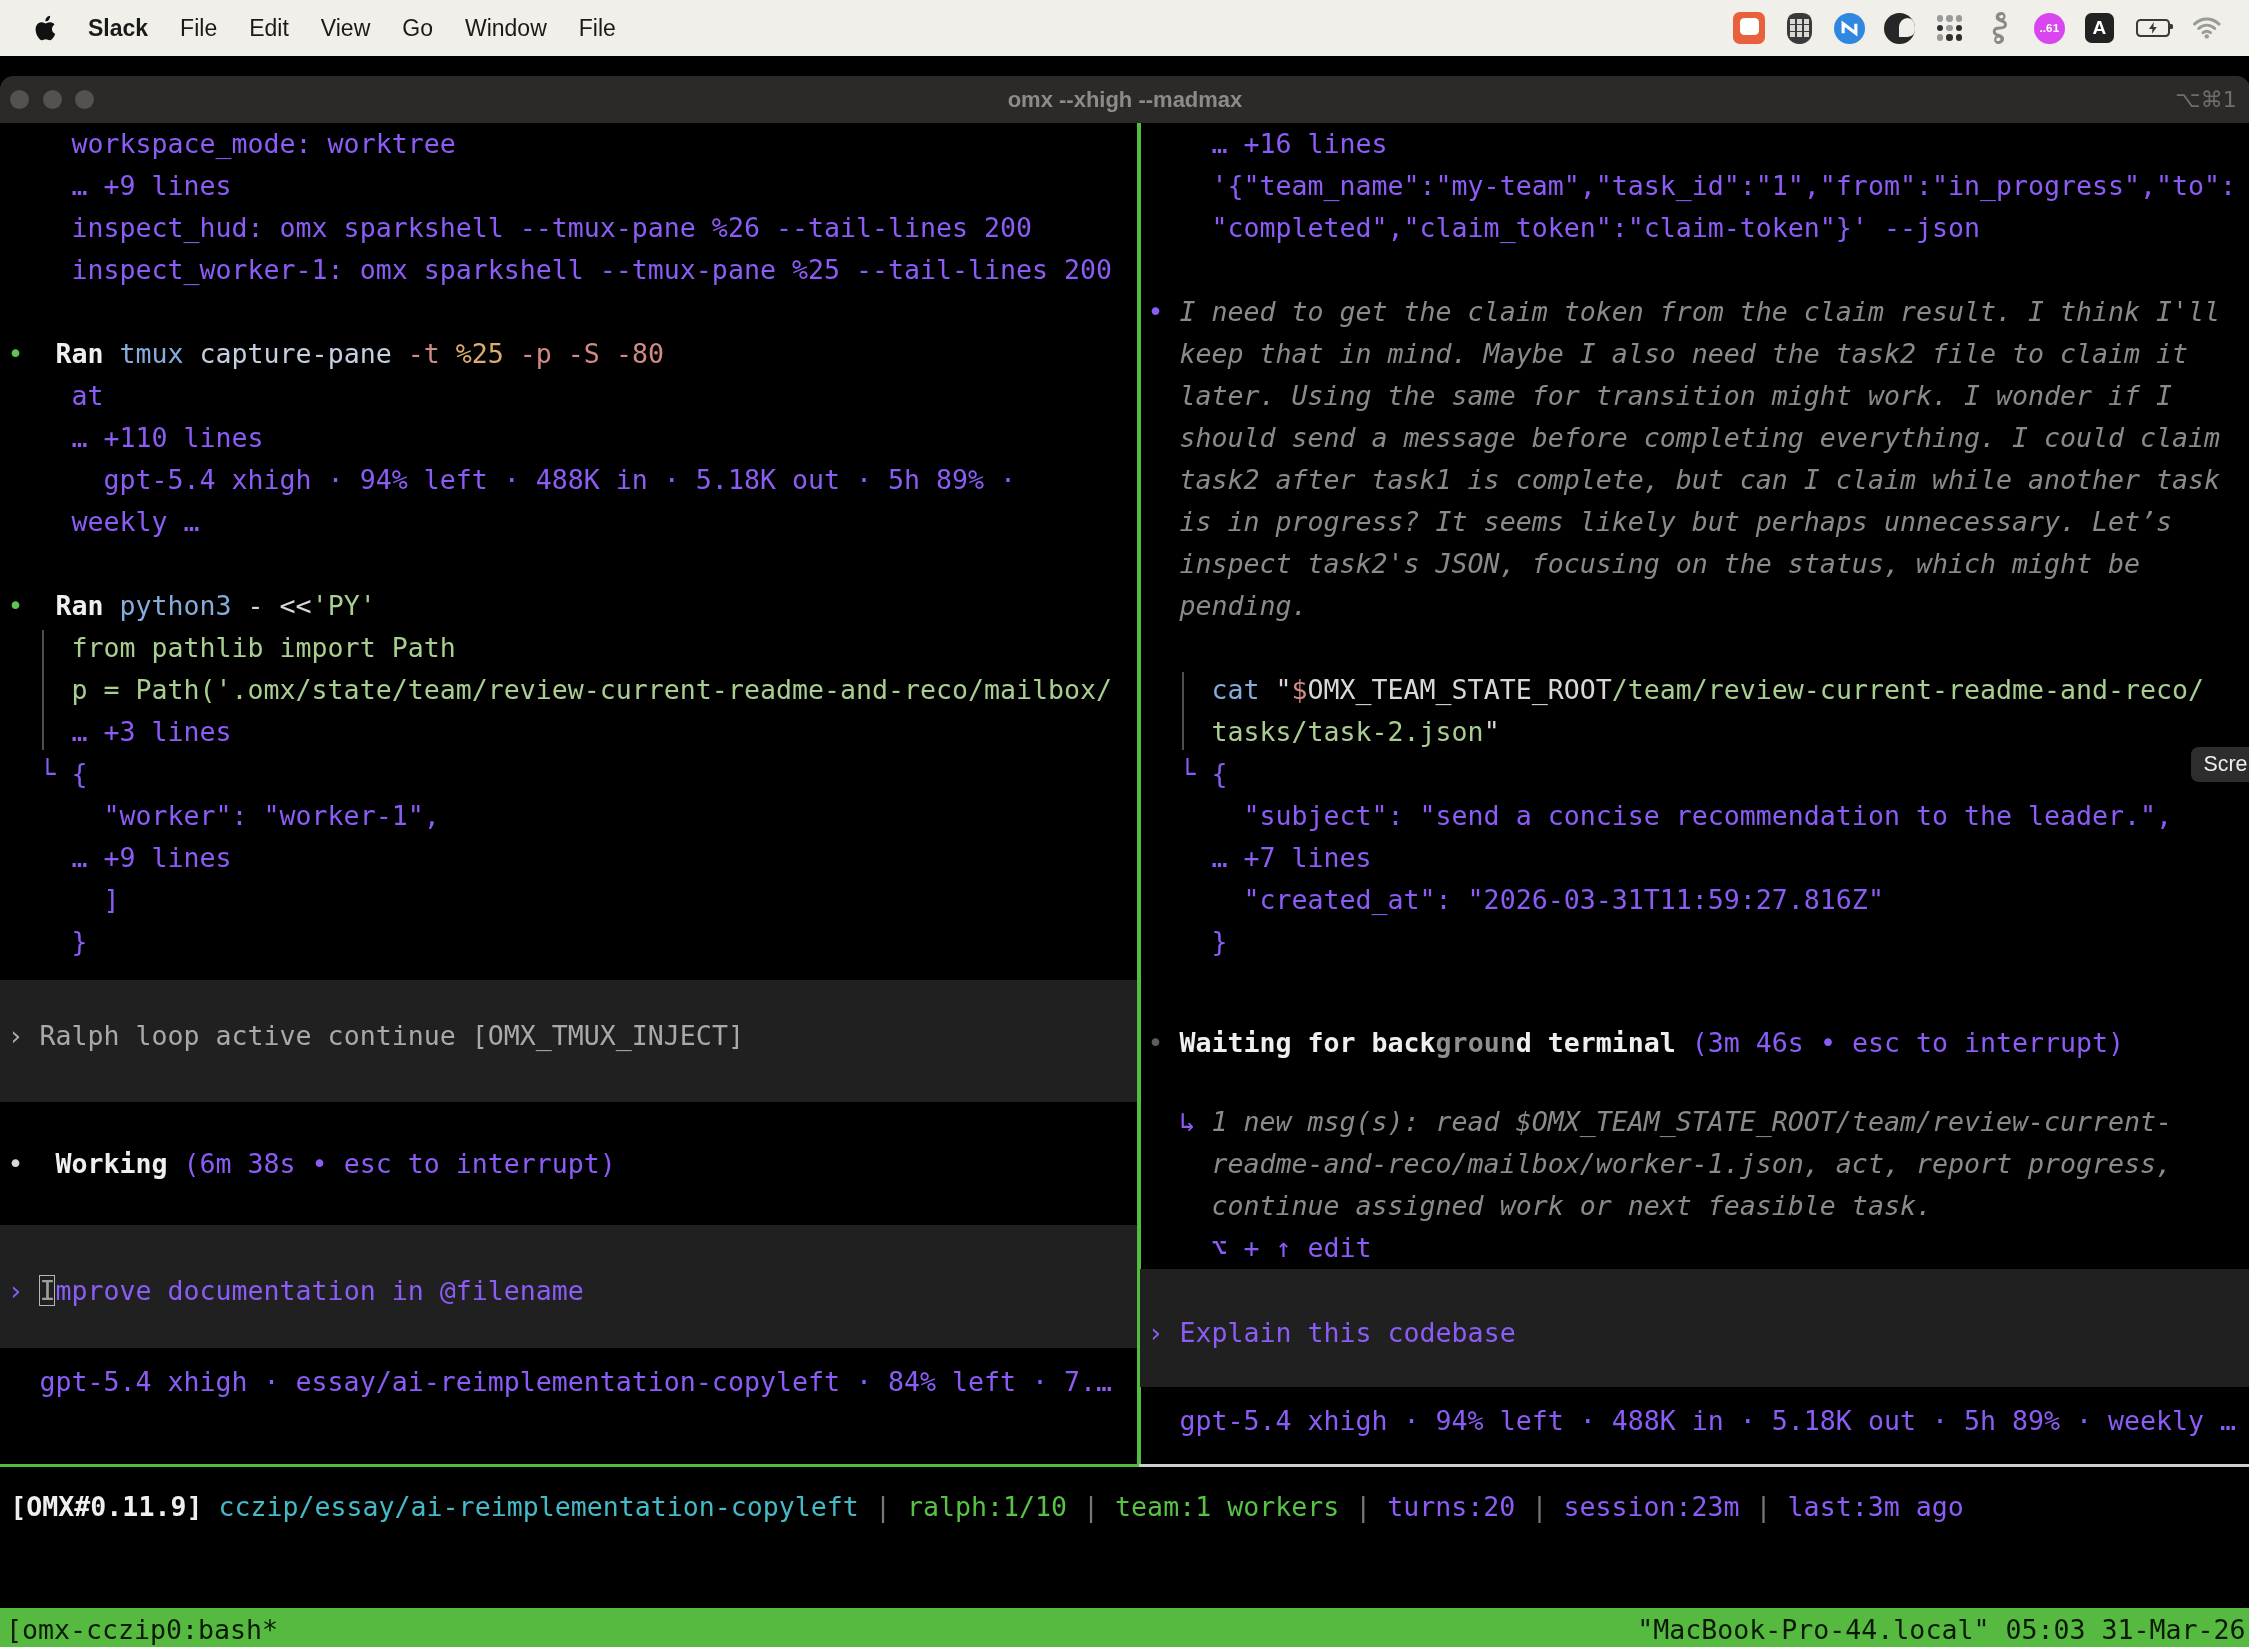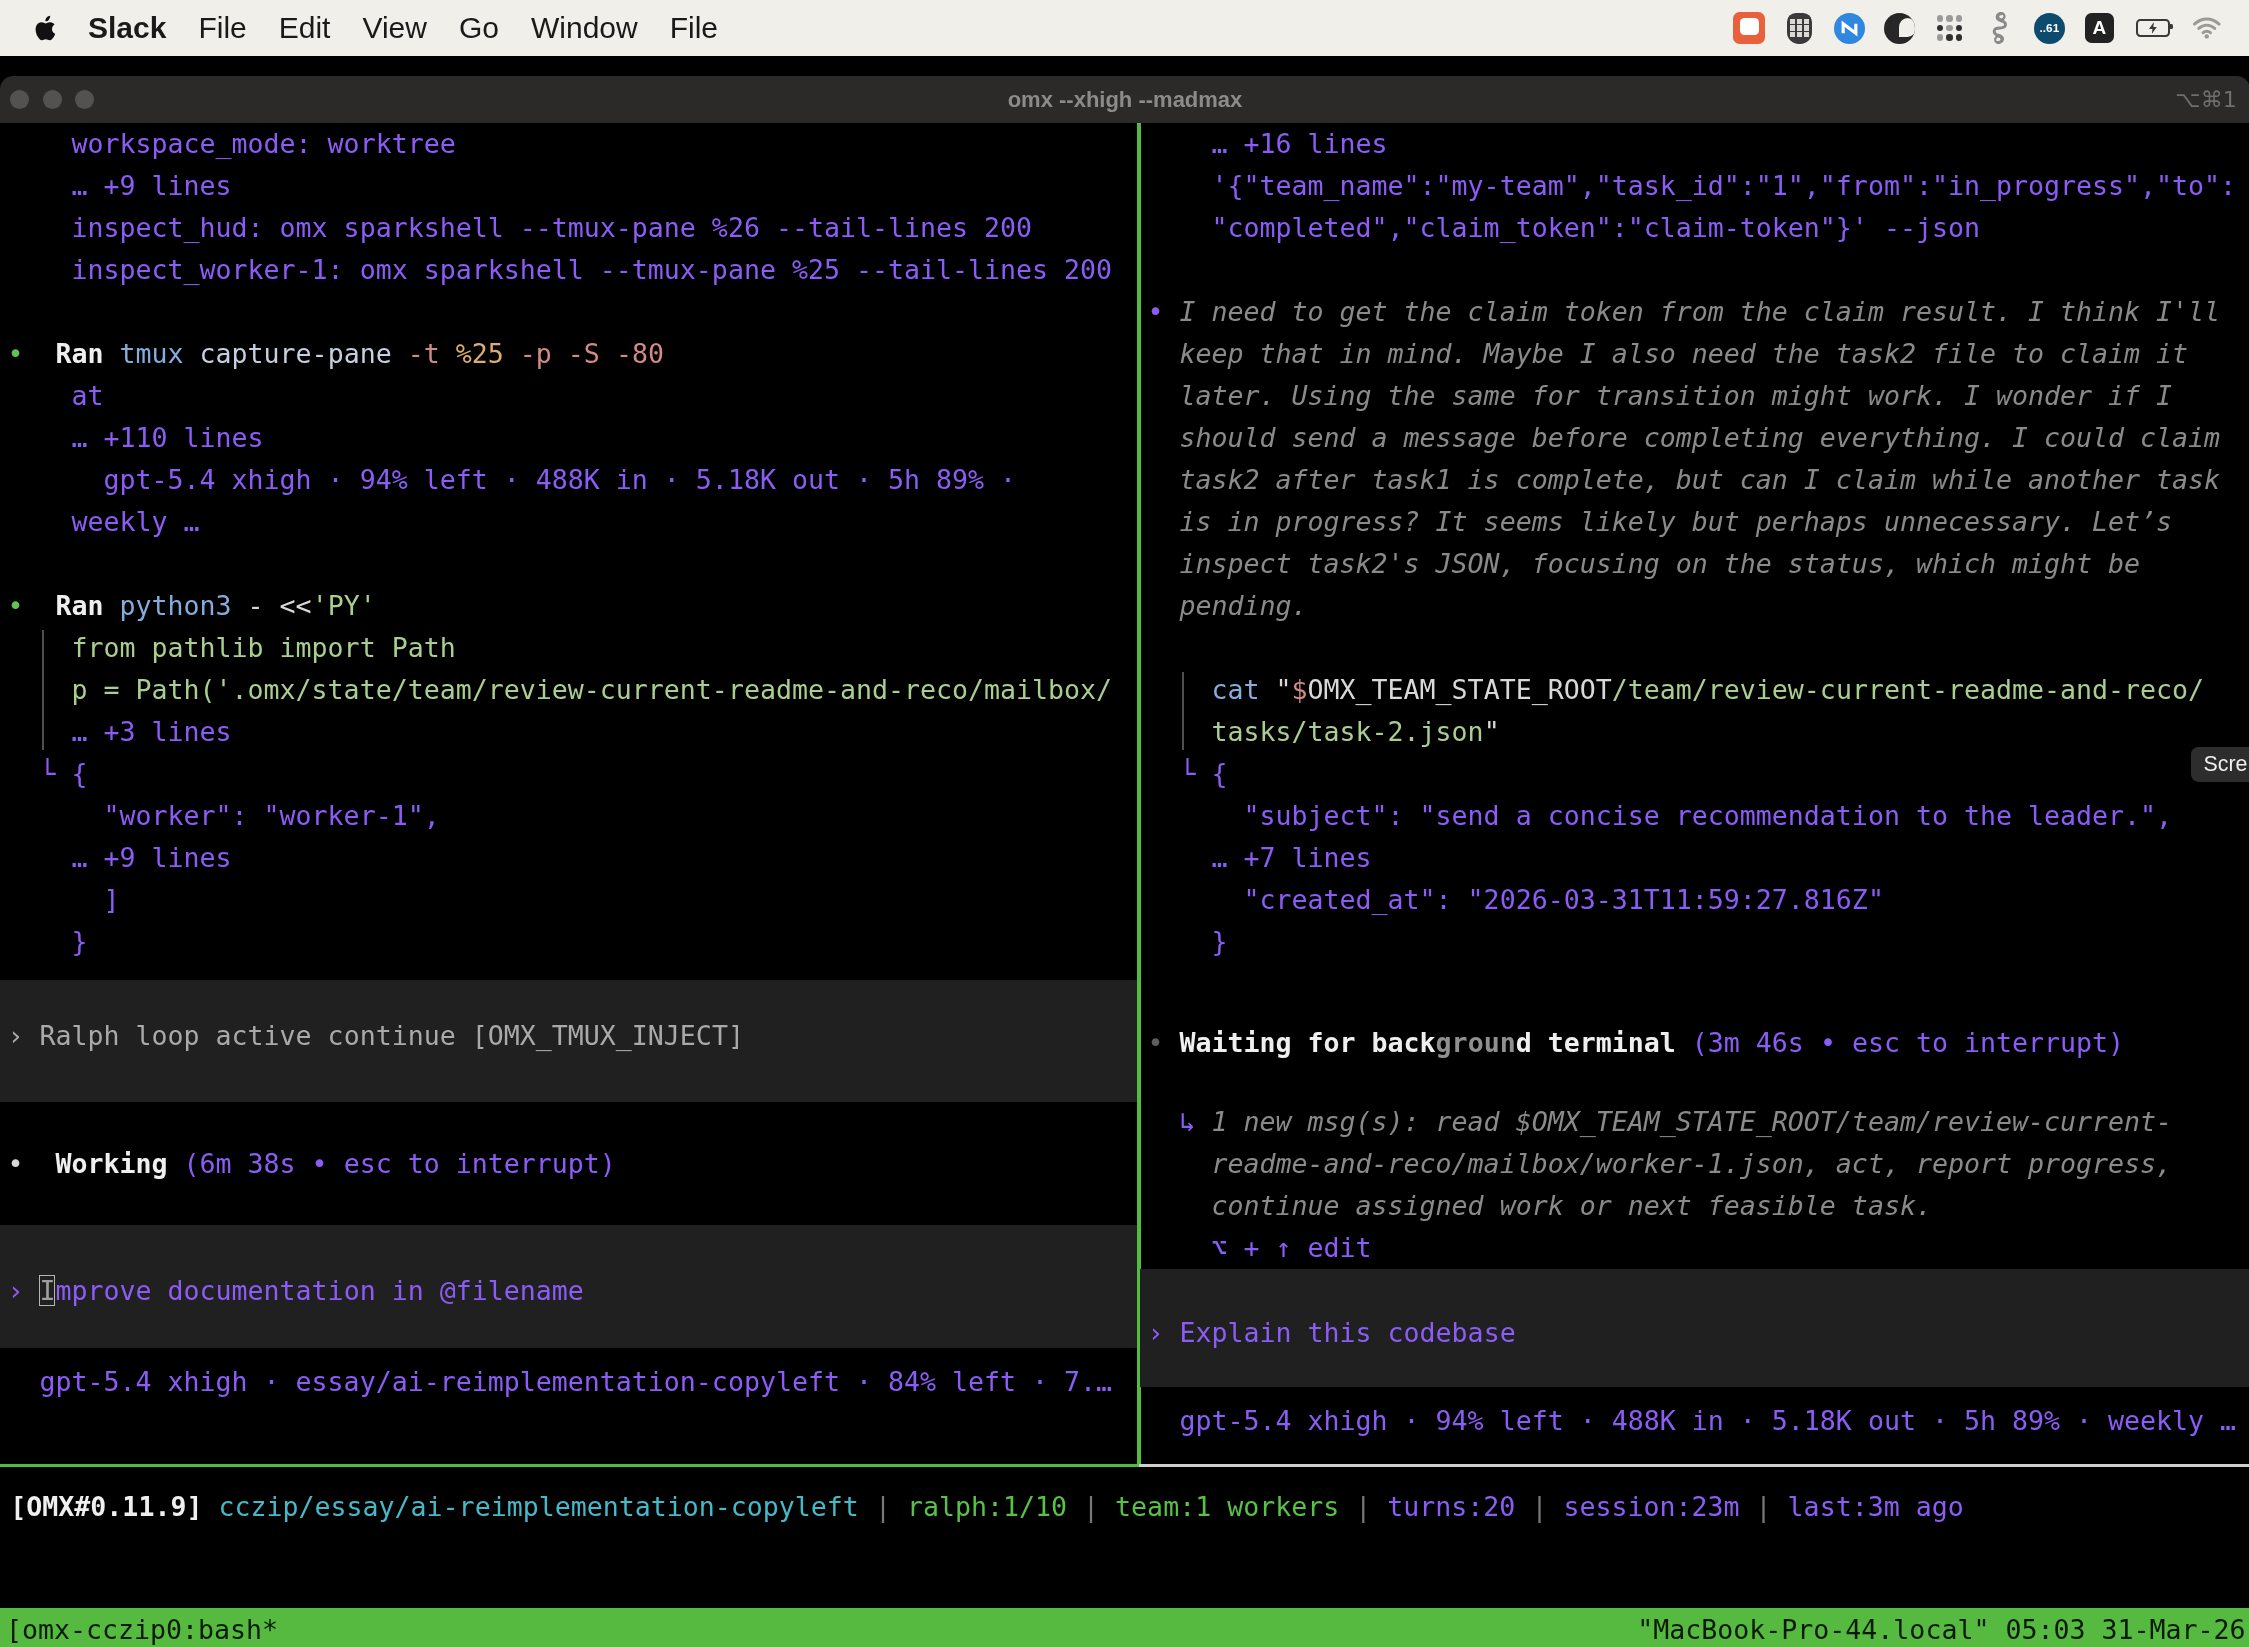--- a/index.html
+++ b/index.html
@@ -1,21 +1,21 @@
 <!DOCTYPE html>
 <html style="--green: #53bb3f; --barGreen: #55ba3f; --band: #202020;font-size:11.8px"><head>
 <meta charset="utf-8">
 <style>
   html,body{margin:0;padding:0;background:#000;}
   #screen{position:relative;width:2250px;height:1648px;overflow:hidden;background:#000;
           font-family:"DejaVu Sans Mono",monospace;}
   
   #menubar{position:absolute;left:0;top:0;width:2250px;height:56px;background:#f0efe9;
            display:flex;align-items:center;font-family:"Liberation Sans",sans-serif;color:#1a1a1a;}
-  #menubar .left{display:flex;align-items:center;gap:32px;padding-left:34px;font-size:30px;}
+  #menubar .left{display:flex;align-items:center;gap:32px;padding-left:34px;font-size:23px;}
   #menubar .appname{font-weight:bold;}
   #menubar .right{margin-left:auto;display:flex;align-items:center;gap:16px;padding-right:26.6px;}
   .mbicon{width:34px;height:34px;display:flex;align-items:center;justify-content:center;position:relative;}
   
   #window{position:absolute;left:0;top:56px;width:2250px;height:1591px;background:#000;
           border-radius:13.3px;overflow:hidden;margin-top:20px;}
   #titlebar{position:absolute;left:0;top:0;width:100%;height:47px;background:#2b2a28;}
   .tl{position:absolute;top:14px;width:19px;height:19px;border-radius:50%;background:#535250;}
   #wtitle{position:absolute;left:0;right:0;top:0;height:47px;line-height:47px;text-align:center;
           color:#8d8b88;font-family:"Liberation Sans",sans-serif;font-size:22px;font-weight:bold;}
@@ -63,21 +63,21 @@
   .i-shield{width:25px;height:31px;background:#3a3a3a;border-radius:8.9px 8.9px 11.8px 11.8px;
             display:grid;grid-template-columns:5.2px 5.2px 5.2px;grid-template-rows:5.2px 5.2px 5.2px;gap:1.5px;
             justify-content:center;align-content:center;}
   .i-shield i{background:#d9d8d3;display:block;}
   .i-bluebadge{width:31px;height:31px;background:#2f87e0;border-radius:50%;display:flex;align-items:center;justify-content:center;}
   .i-crescent{width:31px;height:31px;background:#272727;border-radius:50%;position:relative;overflow:hidden;}
   .i-crescent::after{content:"";position:absolute;left:14.8px;top:5.9px;width:17.7px;height:19px;background:#f0efe9;border-radius:50% 50% 50% 0;}
   .i-dots{display:grid;grid-template-columns:6.6px 6.6px 6.6px;grid-template-rows:6.6px 6.6px 6.6px;gap:3px;}
   .i-dots i{border-radius:50%;display:block;}
   .i-d1{background:#9a9a9a}.i-d2{background:#303030}
-  .i-c61{width:31px;height:31px;background:#0c4a6e;border-radius:50%;color:#fff;
+  .i-c61{width:31px;height:31px;background:#d946ef;border-radius:50%;color:#fff;
          font-family:"Liberation Sans",sans-serif;font-size:11.8px;font-weight:bold;
          display:flex;align-items:center;justify-content:center;}
   .i-abadge{width:29.5px;height:29.5px;background:#222;border-radius:6.6px;color:#fff;
             font-family:"Liberation Sans",sans-serif;font-size:19px;font-weight:bold;
             display:flex;align-items:center;justify-content:center;}
   .i-batt{width:29.5px;height:14.8px;border:2.2px solid #3a3a3a;border-radius:4.4px;position:relative;
           display:flex;align-items:center;justify-content:center;}
   .i-batt::after{content:"";position:absolute;right:-5.2px;top:3px;width:3px;height:5.9px;background:#3a3a3a;border-radius:0 1.5px 1.5px 0;}
 </style>
 </head>

